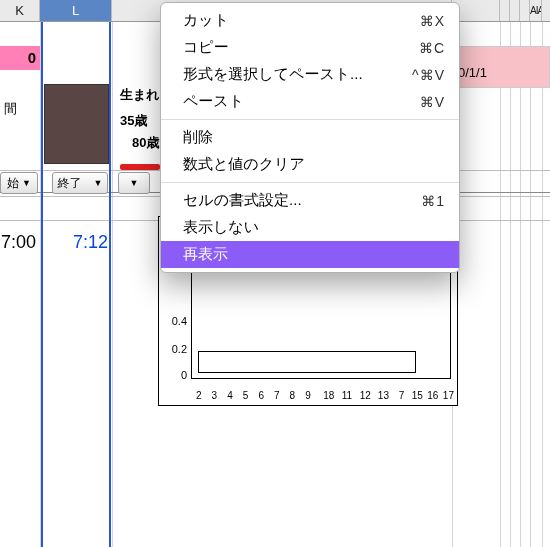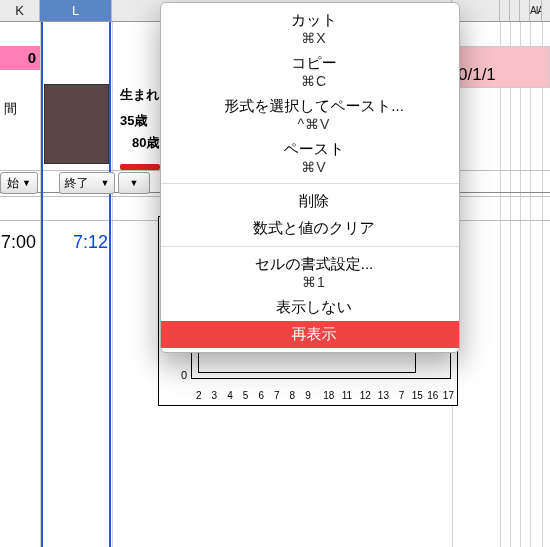--- a/index.html
+++ b/index.html
@@ -147,21 +147,21 @@
   }
   
   .pale-red {
     position:absolute;
     left: 453px;
     top: 24px;
     width: 97px;
     height: 42px;
     background:#f7c1c7;
     border:1px solid #ccc;
-    font-size:17px;
+    font-size:13px;
     padding-left:4px;
     padding-top:18px;
     z-index:0;
   }
   .grid-header-border {
     position:absolute;
     top: 170px;
     left:0; right:0;
     height:1px;
     background:#888;
@@ -224,24 +224,23 @@
     z-index: 10;
   }
   .ctx .item {
     display:flex;
     justify-content:space-between;
     align-items:center;
     padding: 4px 14px 4px 22px;
     font-size: 15px;
     color:#000;
     cursor:default;
-    flex-direction:column;
   }
   .ctx .item.sel {
-    background:#ef4444;
+    background:#8b5cf6;
     color:#fff;
   }
   .ctx .sep {
     height:1px;
     background:#dcdcdc;
     margin:4px 0;
   }
   .ctx .sc {
     font-size:14px;
     color:#333;
@@ -288,21 +287,21 @@
     <div class="snip" style="left:132px; top:112px;">80歳</div>
     <div class="red-underline"></div>
 
     <div class="grid-header-border"></div>
     <div class="hrow" style="top:148px;"></div>
 
     <div class="btn" style="left:0; top:150px; width:38px;">
       <span>始</span>
       <span class="arw">▼</span>
     </div>
-    <div class="btn" style="left:59px; top:150px; width:56px;gap:12px;">
+    <div class="btn" style="left:52px; top:150px; width:56px;gap:12px;">
       <span>終了</span>
       <span class="arw">▼</span>
     </div>
     <div class="btn" style="left:118px; top:150px; width:32px;">
       <span class="arw">▼</span>
     </div>
 
     <div class="hrow" style="top:174px;"></div>
 
     <div class="val-cell" style="left:0; top:178px; width:36px;">7:00</div>

